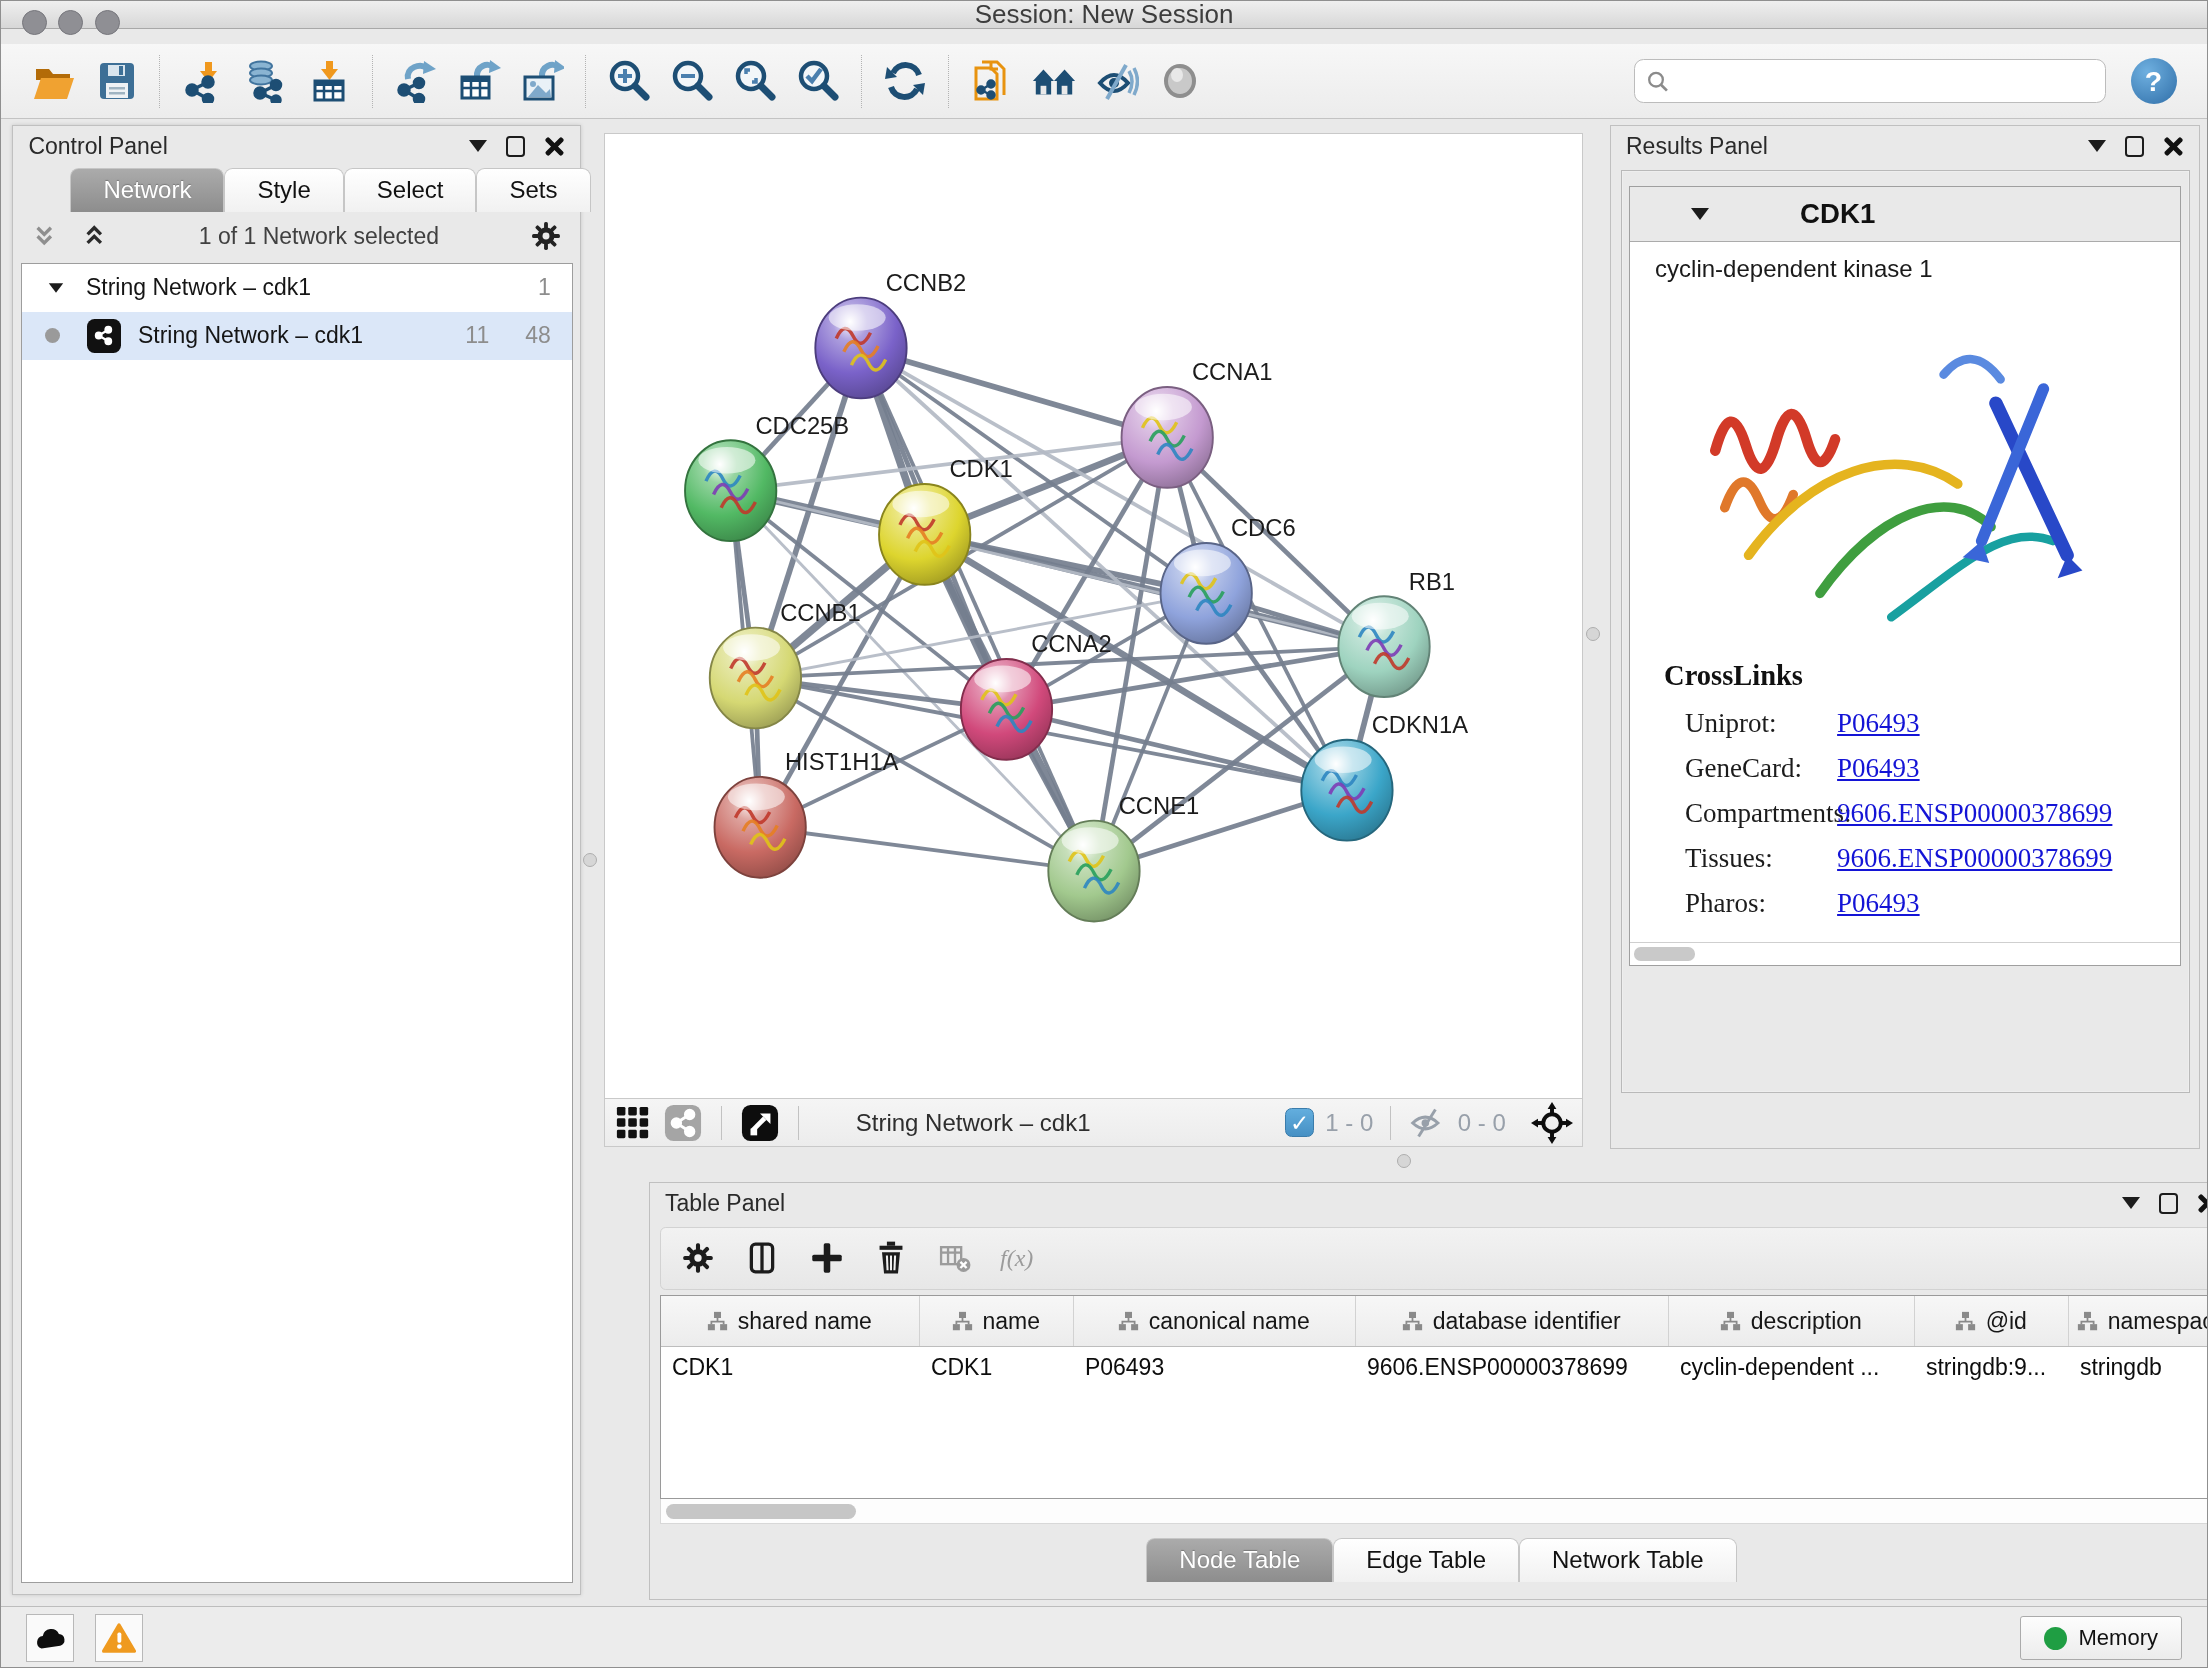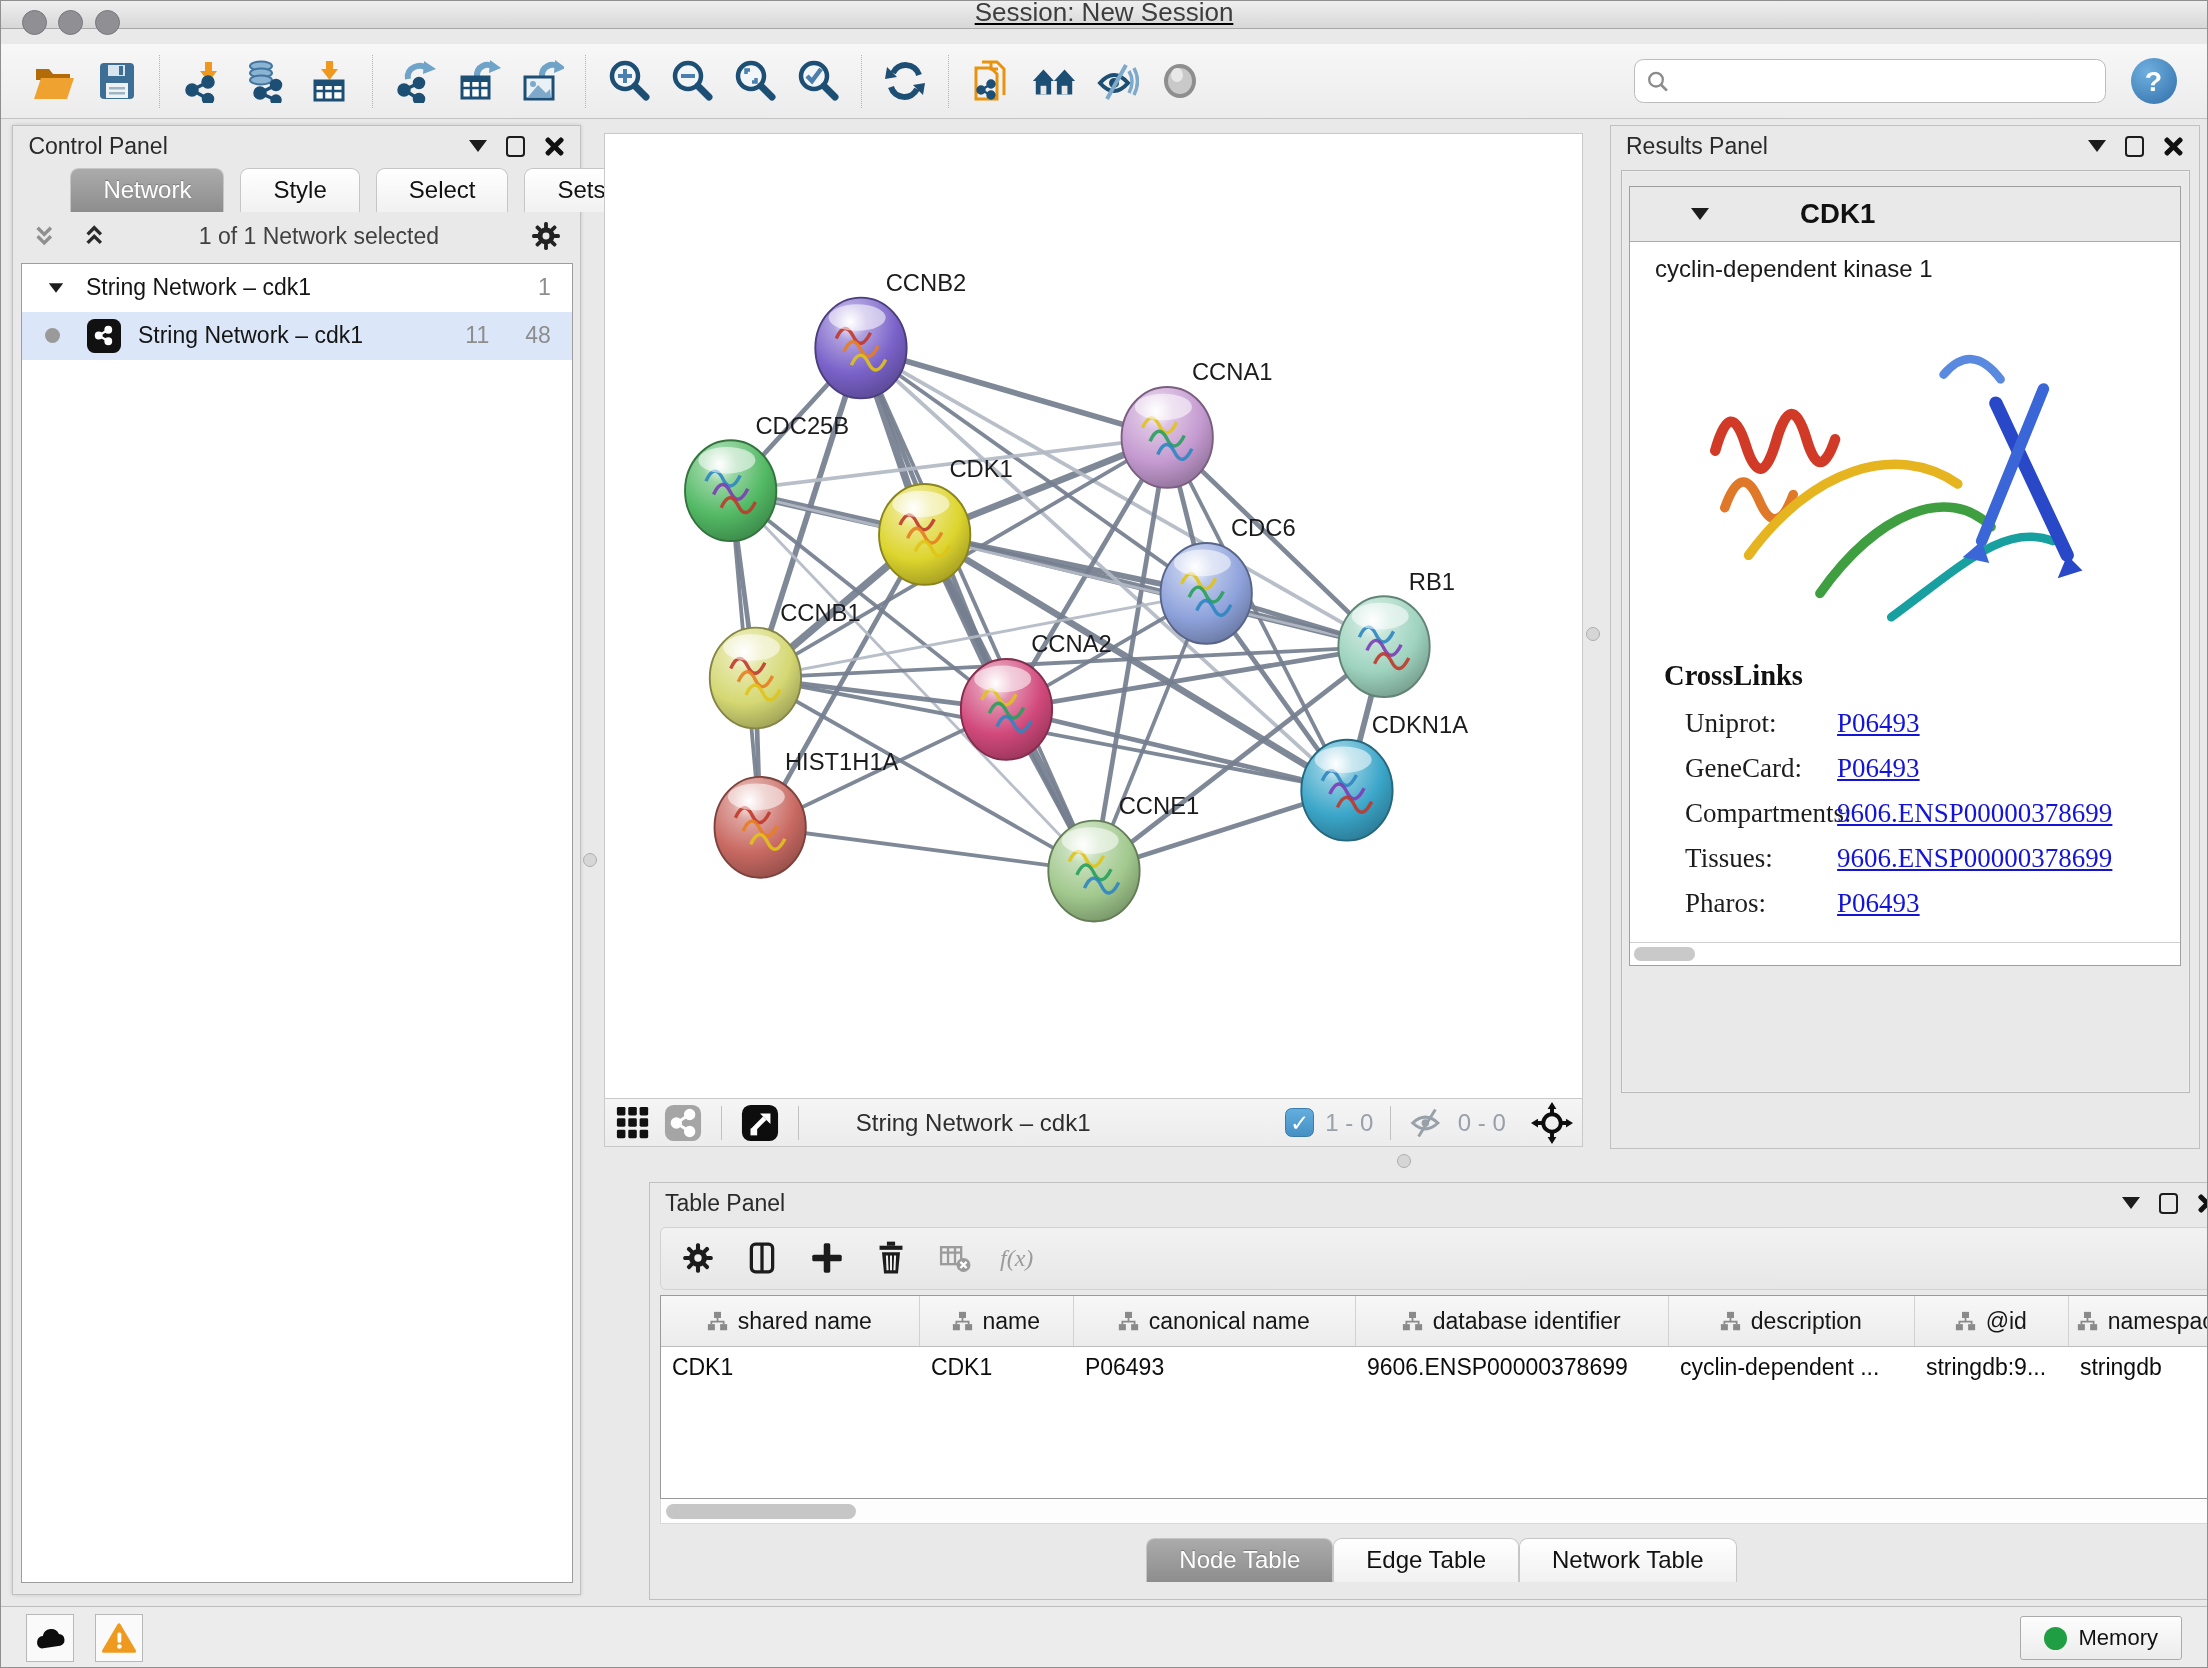--- a/index.html
+++ b/index.html
@@ -5,21 +5,21 @@
   * { margin:0; padding:0; box-sizing:border-box; }
   html,body { width:2208px; height:1668px; }
   body {
     font-family:"Liberation Sans","DejaVu Sans",sans-serif;
     background:#e9e9e9; position:relative; overflow:hidden;
     border:1px solid #8f8f8f;
   }
   
   .titlebar { position:absolute; left:0; top:0; width:100%; height:28px;
     background:linear-gradient(#efefef,#d7d7d7); border-bottom:1px solid #a8a8a8;
-    display:flex; align-items:flex-end;text-decoration:underline; }
+    display:flex; align-items:center; }
   .dots { position:absolute; left:21px; top:8.6px; display:flex; gap:11.4px; }
   .dot { width:25px; height:25px; border-radius:50%; background:#8f8f94; border:1px solid #76767c; }
   .win-title { width:100%; text-align:center; font-size:26px; color:#3d3d3d; }
   
   .toolbar { position:absolute; left:0; top:43px; width:100%; height:75px;
     background:linear-gradient(#f7f7f7,#ececec); border-bottom:1px solid #c3c3c3;
     display:flex; align-items:center; padding:0 21px; }
   .icon-btn { width:63px; height:63px; border:none; background:transparent; display:flex;
     align-items:center; justify-content:center; cursor:default; }
   .tsep { height:53px; border-left:1.9px dotted #b3b3b3; margin:0 11.4px; }
@@ -43,21 +43,21 @@
     background:#111; border-radius:1.9px; }
   .xicon:before { transform:rotate(45deg);} .xicon:after { transform:rotate(-45deg);}
   
   .tab-row { display:flex; align-items:flex-end; }
   .tab { height:44px; padding:0 32px; background:linear-gradient(#ffffff,#f1f1f1);
     border:1px solid #c6c6c6; border-bottom:none; border-radius:8.6px 8.6px 0 0;
     font-size:24px; display:flex; align-items:center; color:#111; }
   .tab.sel { background:linear-gradient(#ababab,#8d8d8d); color:#fff; text-shadow:0 -1px 1px #777; }
   
   #control-panel { left:11.4px; top:124px; width:569px; height:1470px; box-shadow:0 0 3.8px rgba(0,0,0,.15); }
-  .cp-tabs { padding-left:57px; margin-top:1.9px;gap:16px; }
+  .cp-tabs { padding-left:57px; margin-top:1.9px; }
   .cp-listbar { height:49px; display:flex; align-items:center; padding:0 17px; }
   .cp-status { flex:1; text-align:center; font-size:23px; color:#404040; }
   .net-list { margin:1.9px 7.6px 7.6px 7.6px; height:1320px; background:#fff; border:1px solid #9d9d9d; }
   .tree-row { height:48px; display:flex; align-items:center; font-size:23px; color:#151515; }
   .tree-row .count { margin-left:auto; color:#8d8d8d; padding-right:21px; display:flex; gap:36px; }
   .tree-row.child { background:#dbe7f8; }
   .bullet { width:15px; height:15px; border-radius:50%; background:#9a9a9a; }
   .share-badge { width:34px; height:34px; border-radius:7.6px; background:#111; display:flex;
     align-items:center; justify-content:center; }
   

